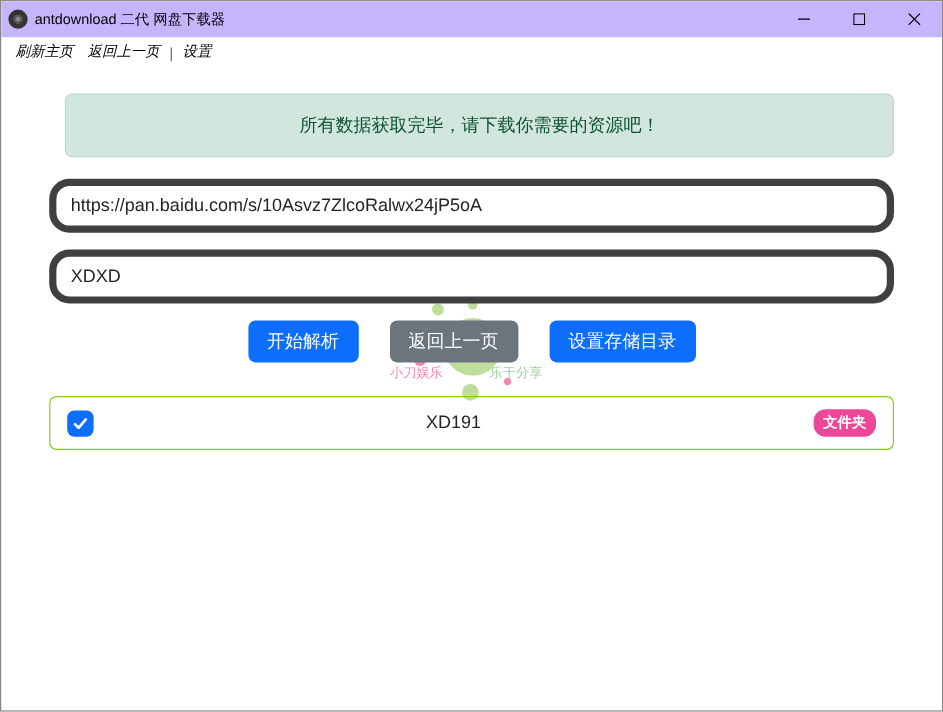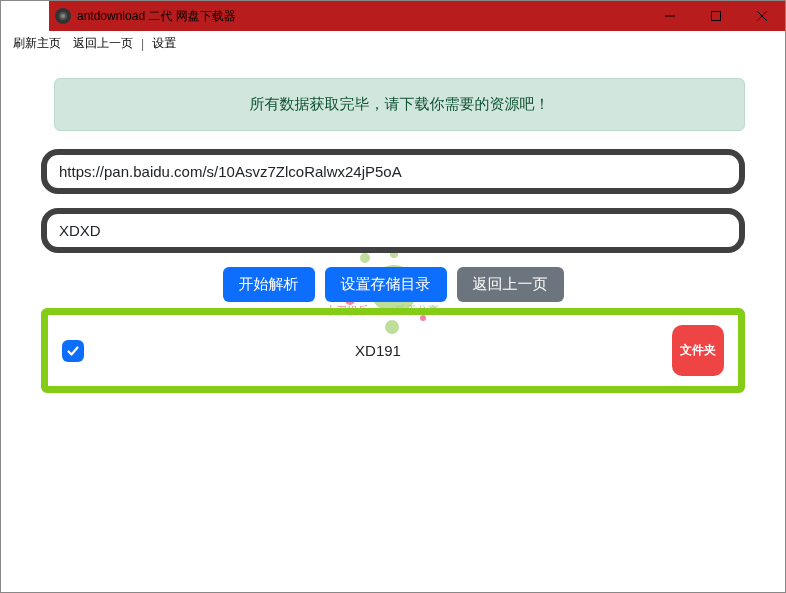--- a/index.html
+++ b/index.html
@@ -1,46 +1,46 @@
 <!DOCTYPE html>
 <html><head>
   <meta charset="utf-8">
   <style>
     * { margin: 0; padding: 0; box-sizing: border-box; }
     body { font-family: "Microsoft YaHei", "PingFang SC", sans-serif; background: #fff; width: 786px; height: 593px; overflow: hidden; border: 1px solid #888; }
     
-    .titlebar { display: flex; align-items: center; height: 30px; padding: 0 0 0 6px; background: #b91c1c; margin-left: 48px; }
+    .titlebar { display: flex; align-items: center; height: 30px; padding: 0 0 0 6px; background: #c4b5fd; }
     .titlebar-icon { width: 16px; height: 16px; border-radius: 50%; background: #333; margin-right: 6px; display: flex; align-items: center; justify-content: center; }
     .titlebar-icon svg { width: 10px; height: 10px; }
     .titlebar-text { font-size: 12px; color: #000; flex: 0 0 auto; }
     .titlebar-spacer { flex: 1; }
     .win-controls { display: flex; }
     .win-btn { width: 46px; height: 30px; display: flex; align-items: center; justify-content: center; cursor: pointer; }
     .win-btn svg { width: 10px; height: 10px; }
     
-    .menubar { display: flex; align-items: center; padding: 2px 16px 4px 6px; font-size: 12px; color: #000; gap: 0; }
+    .menubar { display: flex; align-items: center; padding: 2px 16px 4px 6px; font-size: 12px; color: #000; gap: 0; font-style: italic; }
     .menu-item { padding: 2px 6px; cursor: pointer; }
     .menu-sep { padding: 2px 2px; color: #666; }
     
     .content { padding: 20px 40px; }
     
     .alert { background: #d1e7dd; border: 1px solid #badbcc; border-radius: 6px; padding: 16px; text-align: center; color: #0f5132; font-size: 15px; margin-bottom: 18px; margin-left: 13px; }
     
     .input-field { width: 100%; padding: 8px 12px; border: 6px solid #404040; border-radius: 17px; font-size: 15px; color: #212529; margin-bottom: 14px; outline: none; font-family: inherit; background: #fff; }
     
-    .btn-row { display: flex; justify-content: center; gap: 10px; margin-bottom: 6px; }
+    .btn-row { display: flex; justify-content: center; gap: 26px; margin-bottom: 28px; }
     .btn { padding: 8px 16px; border: none; border-radius: 6px; font-size: 15px; color: #fff; cursor: pointer; font-family: inherit; }
     .btn-primary { background: #0d6efd; }
     .btn-secondary { background: #6c757d; }
     
-    .file-row { display: flex; align-items: center; border: 7px solid #84cc16; border-radius: 6px; padding: 10px 14px; }
+    .file-row { display: flex; align-items: center; border: 1px solid #84cc16; border-radius: 6px; padding: 10px 14px; }
     .checkbox-wrap { width: 22px; height: 22px; border-radius: 6px; background: #0d6efd; display: flex; align-items: center; justify-content: center; cursor: pointer; }
     .checkbox-wrap svg { width: 14px; height: 14px; }
     .file-name { flex: 1; text-align: center; font-size: 15px; color: #212529; }
-    .badge { background: #ef4444; color: #fff; font-size: 12px; padding: 17px 8px; border-radius: 10px; font-weight: bold; }
+    .badge { background: #ec4899; color: #fff; font-size: 12px; padding: 3px 8px; border-radius: 10px; font-weight: bold; }
     
     .watermark { position: absolute; top: 245px; left: 330px; width: 130px; height: 110px; pointer-events: none; opacity: 0.55; z-index: 0; }
     .watermark .splat { position: absolute; border-radius: 50%; }
     .content-inner { position: relative; z-index: 1; }
   </style>
 </head>
 <body>
 
 <div class="titlebar">
   <div class="titlebar-icon">
@@ -79,35 +79,35 @@
 </div>
 
 <div class="watermark">
   <div class="splat" style="background:#8bc34a;width:48px;height:48px;top:20px;left:40px;"></div>
   <div class="splat" style="background:#8bc34a;width:10px;height:10px;top:8px;left:30px;"></div>
   <div class="splat" style="background:#8bc34a;width:8px;height:8px;top:5px;left:60px;"></div>
   <div class="splat" style="background:#e91e63;width:10px;height:10px;top:50px;left:15px;"></div>
   <div class="splat" style="background:#e91e63;width:6px;height:6px;top:70px;left:90px;"></div>
   <div class="splat" style="background:#8bc34a;width:14px;height:14px;top:75px;left:55px;"></div>
   <div style="position:absolute;top:58px;left:-5px;font-size:11px;color:#e91e63;">小刀娱乐</div>
-  <div style="position:absolute;top:58px;left:65px;font-size:11px;color:#4caf50;">乐于分享</div>
+  <div style="position:absolute;top:58px;left:78px;font-size:11px;color:#4caf50;">乐于分享</div>
 </div>
 
 <div class="content">
   <div class="content-inner">
     <div class="alert">所有数据获取完毕，请下载你需要的资源吧！</div>
     
     <input type="text" class="input-field" value="https://pan.baidu.com/s/10Asvz7ZlcoRalwx24jP5oA" style="">
     
     <input type="text" class="input-field" value="XDXD" style="">
     
     <div class="btn-row">
       <button class="btn btn-primary">开始解析</button>
+      <button class="btn btn-secondary">返回上一页</button>
       <button class="btn btn-primary">设置存储目录</button>
-      <button class="btn btn-secondary">返回上一页</button>
     </div>
     
     <div class="file-row">
       <div class="checkbox-wrap">
         <svg viewBox="0 0 14 14">
             <polyline points="2.5,7.5 5.5,10.5 11.5,3.5" fill="none" stroke="#fff" stroke-width="2.2" stroke-linecap="round" stroke-linejoin="round"></polyline>
           </svg>
       </div>
       <div class="file-name">XD191</div>
       <div class="badge">文件夹</div>

